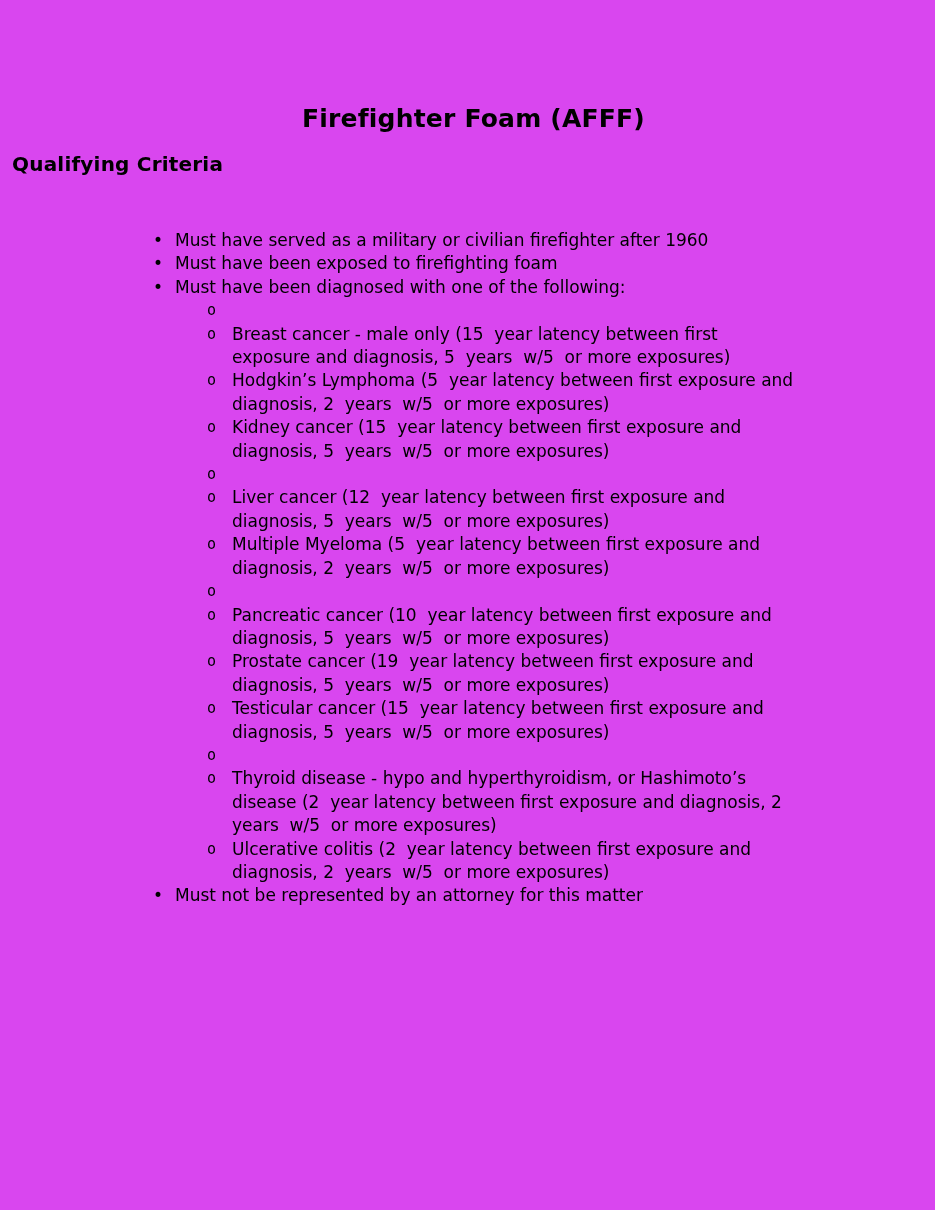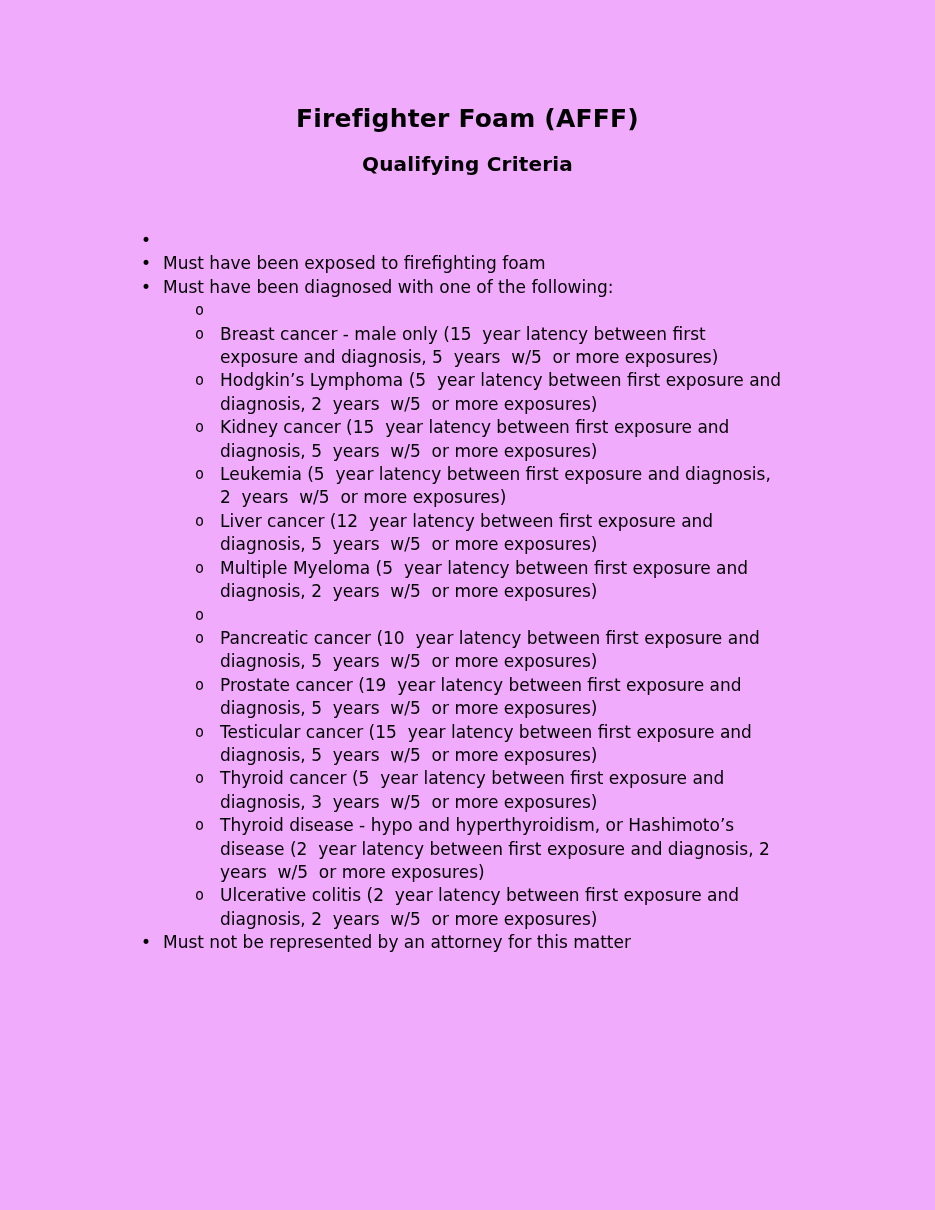--- a/index.html
+++ b/index.html
@@ -10,39 +10,40 @@
   body {
     width: 935px;
     height: 1210px;
     font-family: "DejaVu Sans", "Liberation Sans", sans-serif;
     color: #000000;
   }
   .page {
     position: relative;
     width: 935px;
     height: 1210px;
-    background: #f0abfc;
+    background: #d946ef;
     overflow: hidden;
     box-sizing: border-box;
     padding-top: 104px;
+    padding-left: 12px;
   }
   .title {
     margin: 0;
     font-size: 25px;
     line-height: 30px;
     font-weight: bold;
     text-align: center;
     letter-spacing: 0.2px;
   }
   .subtitle {
     margin: 18px 0 0 0;
     font-size: 20px;
     line-height: 24px;
     font-weight: bold;
-    text-align: center;
+    text-align: left;
     letter-spacing: 0.2px;
   }
   .list {
     margin-top: 53px;
     font-size: 17px;
     line-height: 23.4px;
   }
   .row {
     display: flex;
     align-items: flex-start;
@@ -69,20 +70,21 @@
 </style>
 </head>
 <body>
 
 <div class="page">
   <h1 class="title">Firefighter Foam (AFFF)</h1>
   <h2 class="subtitle">Qualifying Criteria</h2>
   <div class="list">
       <div class="row l1">
         <span class="marker">•</span>
+        <span class="text">Must have served as a military or civilian firefighter after 1960</span>
       </div>
       <div class="row l1">
         <span class="marker">•</span>
         <span class="text">Must have been exposed to firefighting foam</span>
       </div>
       <div class="row l1">
         <span class="marker">•</span>
         <span class="text">Must have been diagnosed with one of the following:</span>
       </div>
       <div class="row l2">
@@ -98,22 +100,20 @@
         <span class="text">Hodgkin’s Lymphoma (5  year latency between first exposure and
 diagnosis, 2  years  w/5  or more exposures)</span>
       </div>
       <div class="row l2">
         <span class="marker">o</span>
         <span class="text">Kidney cancer (15  year latency between first exposure and
 diagnosis, 5  years  w/5  or more exposures)</span>
       </div>
       <div class="row l2">
         <span class="marker">o</span>
-        <span class="text">Leukemia (5  year latency between first exposure and diagnosis,
-2  years  w/5  or more exposures)</span>
       </div>
       <div class="row l2">
         <span class="marker">o</span>
         <span class="text">Liver cancer (12  year latency between first exposure and
 diagnosis, 5  years  w/5  or more exposures)</span>
       </div>
       <div class="row l2">
         <span class="marker">o</span>
         <span class="text">Multiple Myeloma (5  year latency between first exposure and
 diagnosis, 2  years  w/5  or more exposures)</span>
@@ -131,22 +131,20 @@
         <span class="text">Prostate cancer (19  year latency between first exposure and
 diagnosis, 5  years  w/5  or more exposures)</span>
       </div>
       <div class="row l2">
         <span class="marker">o</span>
         <span class="text">Testicular cancer (15  year latency between first exposure and
 diagnosis, 5  years  w/5  or more exposures)</span>
       </div>
       <div class="row l2">
         <span class="marker">o</span>
-        <span class="text">Thyroid cancer (5  year latency between first exposure and
-diagnosis, 3  years  w/5  or more exposures)</span>
       </div>
       <div class="row l2">
         <span class="marker">o</span>
         <span class="text">Thyroid disease - hypo and hyperthyroidism, or Hashimoto’s
 disease (2  year latency between first exposure and diagnosis, 2
 years  w/5  or more exposures)</span>
       </div>
       <div class="row l2">
         <span class="marker">o</span>
         <span class="text">Ulcerative colitis (2  year latency between first exposure and

